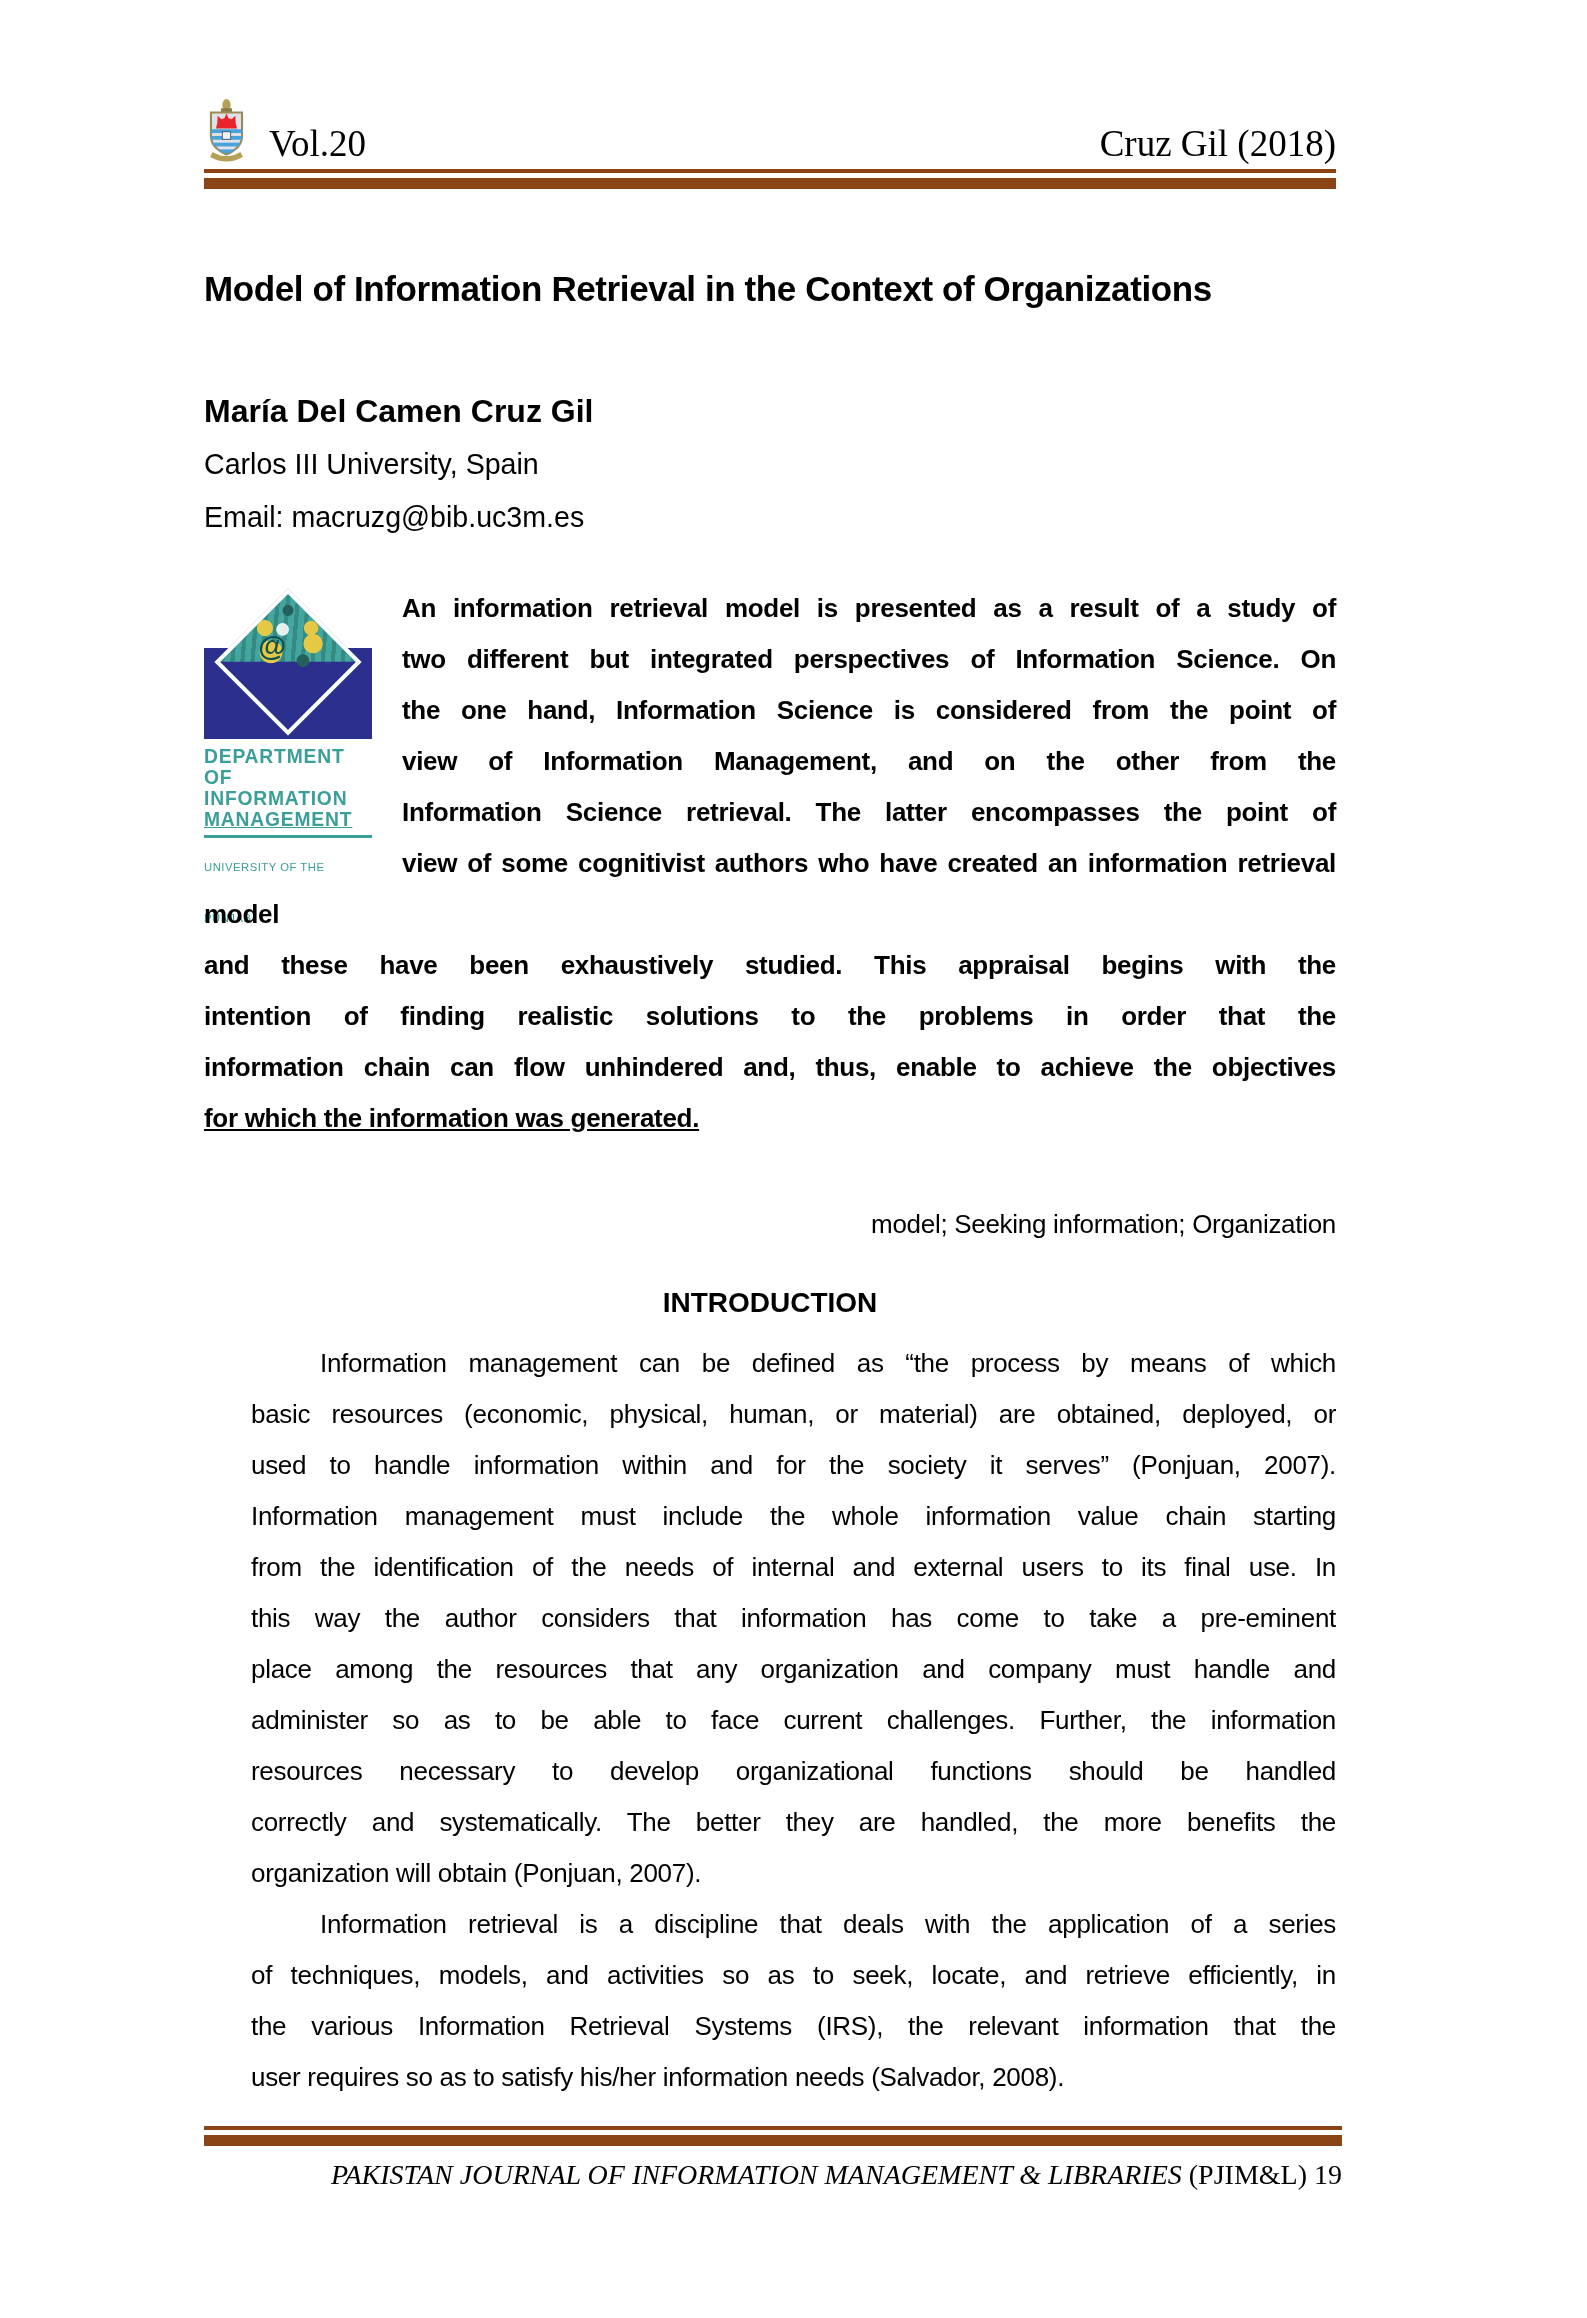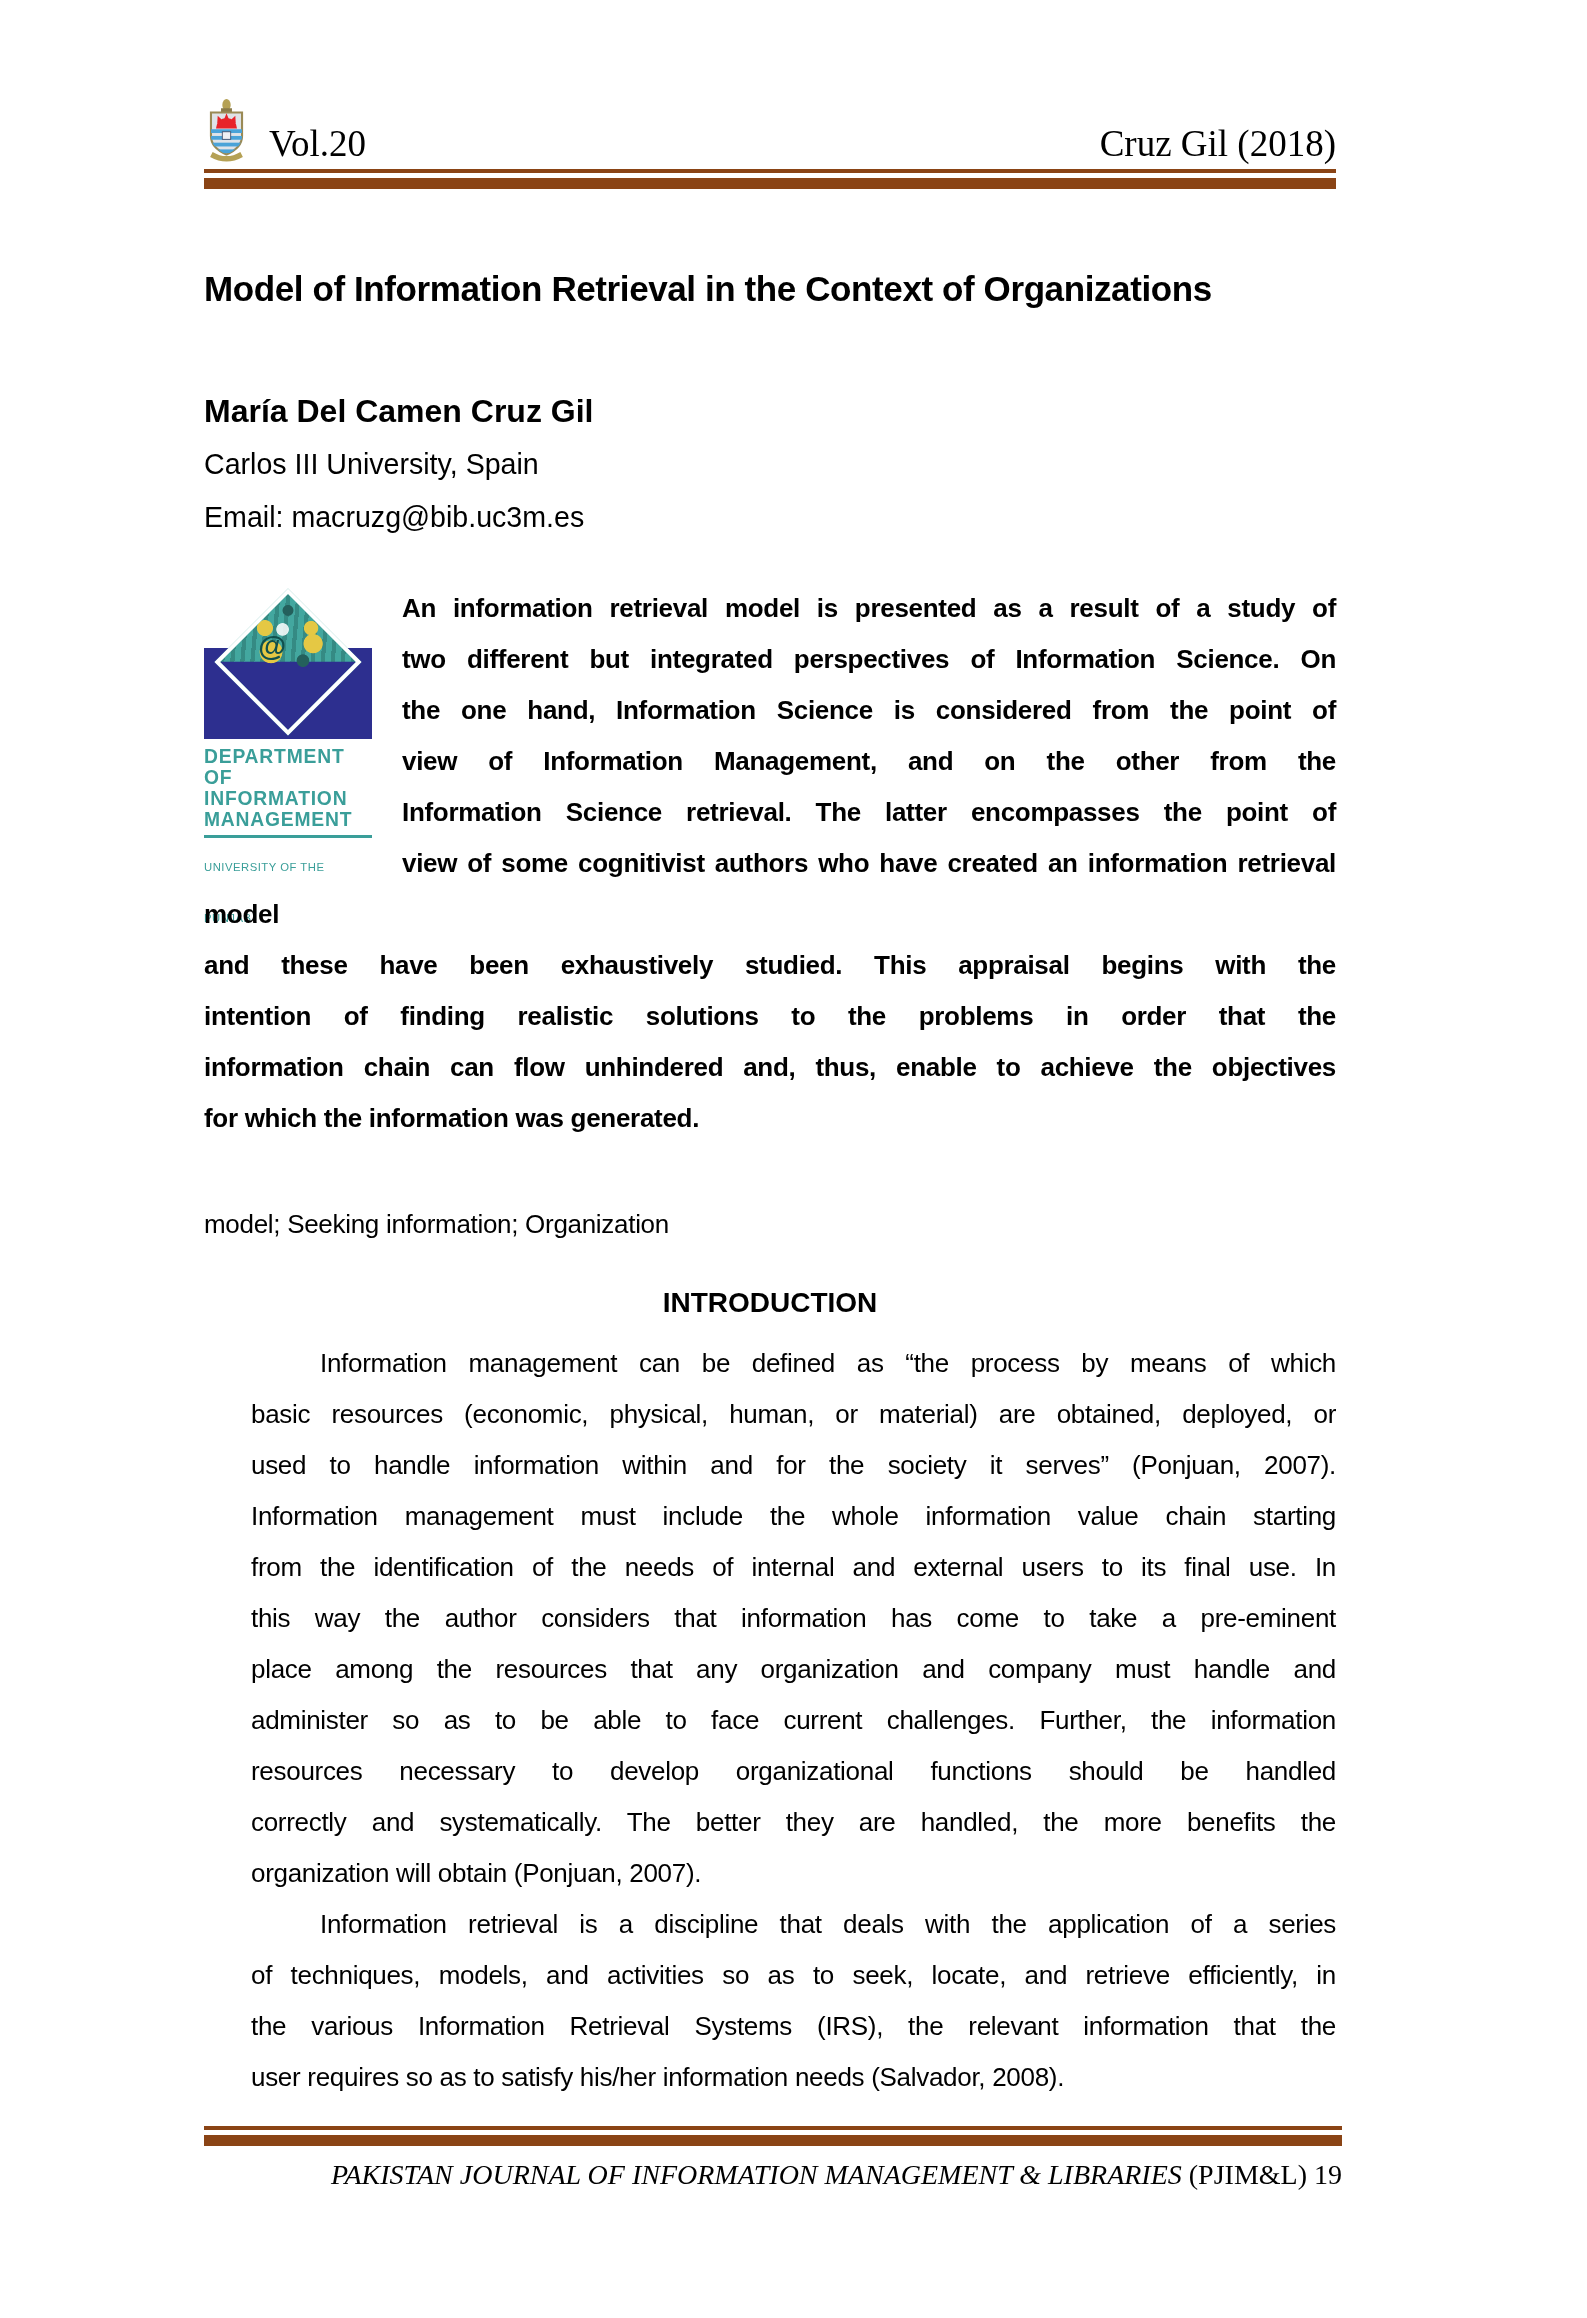--- a/index.html
+++ b/index.html
@@ -26,21 +26,21 @@
   .rule-thin{height:4.2px;background:var(--brown);}
   .rule-gap{height:5px;}
   .rule-thick{height:11px;background:var(--brown);}
   
   .title{margin:80px 0 0 0;font-size:35px;font-weight:bold;letter-spacing:-0.4px;line-height:40px;}
   .authors{margin-top:76px;font-size:28.6px;line-height:53px;}
   .author-name{font-weight:bold;font-size:32px;}
   
   .abstract{margin-top:39px;font-weight:bold;font-size:26px;line-height:51px;letter-spacing:-0.3px;}
   .tline{text-align:justify;text-align-last:justify;}
-  .abstract .tline:last-child{text-align-last:left;}
+  .abstract .tline:last-child{text-align-last:left;text-decoration:underline;}
   
   .logo{float:left;width:168px;height:239px;margin:5px 30px 15px 0;}
   .logo-graphic{position:relative;height:151px;background:#fff;overflow:hidden;}
   .logo-navy{position:absolute;left:0;right:0;top:60px;height:91px;background:var(--navy);}
   .logo-diamond{
     position:absolute;left:32px;top:22px;width:104px;height:104px;
     transform:rotate(45deg);border:4.2px solid #fff;box-sizing:border-box;
     background:
       radial-gradient(circle at 22% 30%, rgba(255,255,255,.85) 0 5.9px, transparent 6.7px),
       radial-gradient(circle at 55% 18%, var(--yellow) 0 9.2px, transparent 10px),
@@ -56,21 +56,21 @@
   .logo-at{position:absolute;left:11.8px;top:34px;transform:rotate(-45deg);
     font-size:28.6px;font-weight:bold;color:#10504d;line-height:1;}
   .logo-text{padding-top:7.6px;}
   .logo-dept{color:var(--teal);font-size:19.3px;line-height:21px;letter-spacing:0.8px;
     border-bottom:3.4px solid var(--teal);padding-bottom:4.2px;}
   .logo-dept .tline{text-align:justify;text-align-last:justify;}
   .logo-univ{margin-top:4.2px;color:var(--teal);font-size:11.3px;letter-spacing:0.5px;font-weight:normal;}
   
   .keywords{margin-top:55px;font-size:26px;line-height:51px;letter-spacing:-0.3px;}
   .kw-label{font-weight:bold;}
-  .kw-last{text-align:left;}
+  .kw-last{text-align:right;}
   
   .intro-heading{margin-top:34px;text-align:center;font-weight:bold;font-size:28px;line-height:37px;}
   .body-para{font-size:26px;line-height:51px;letter-spacing:-0.3px;margin-left:47px;}
   .body-para .tline:first-child{padding-left:69px;}
   .body-para .tline:last-child{text-align-last:left;}
   .para1{margin-top:17px;}
   
   .footer{position:absolute;left:204px;right:168px;bottom:126px;}
   .footer-text{margin-top:10px;text-align:right;font-family:"Liberation Serif",serif;font-size:28px;line-height:37px;}
   .footer-italic{font-style:italic;}

